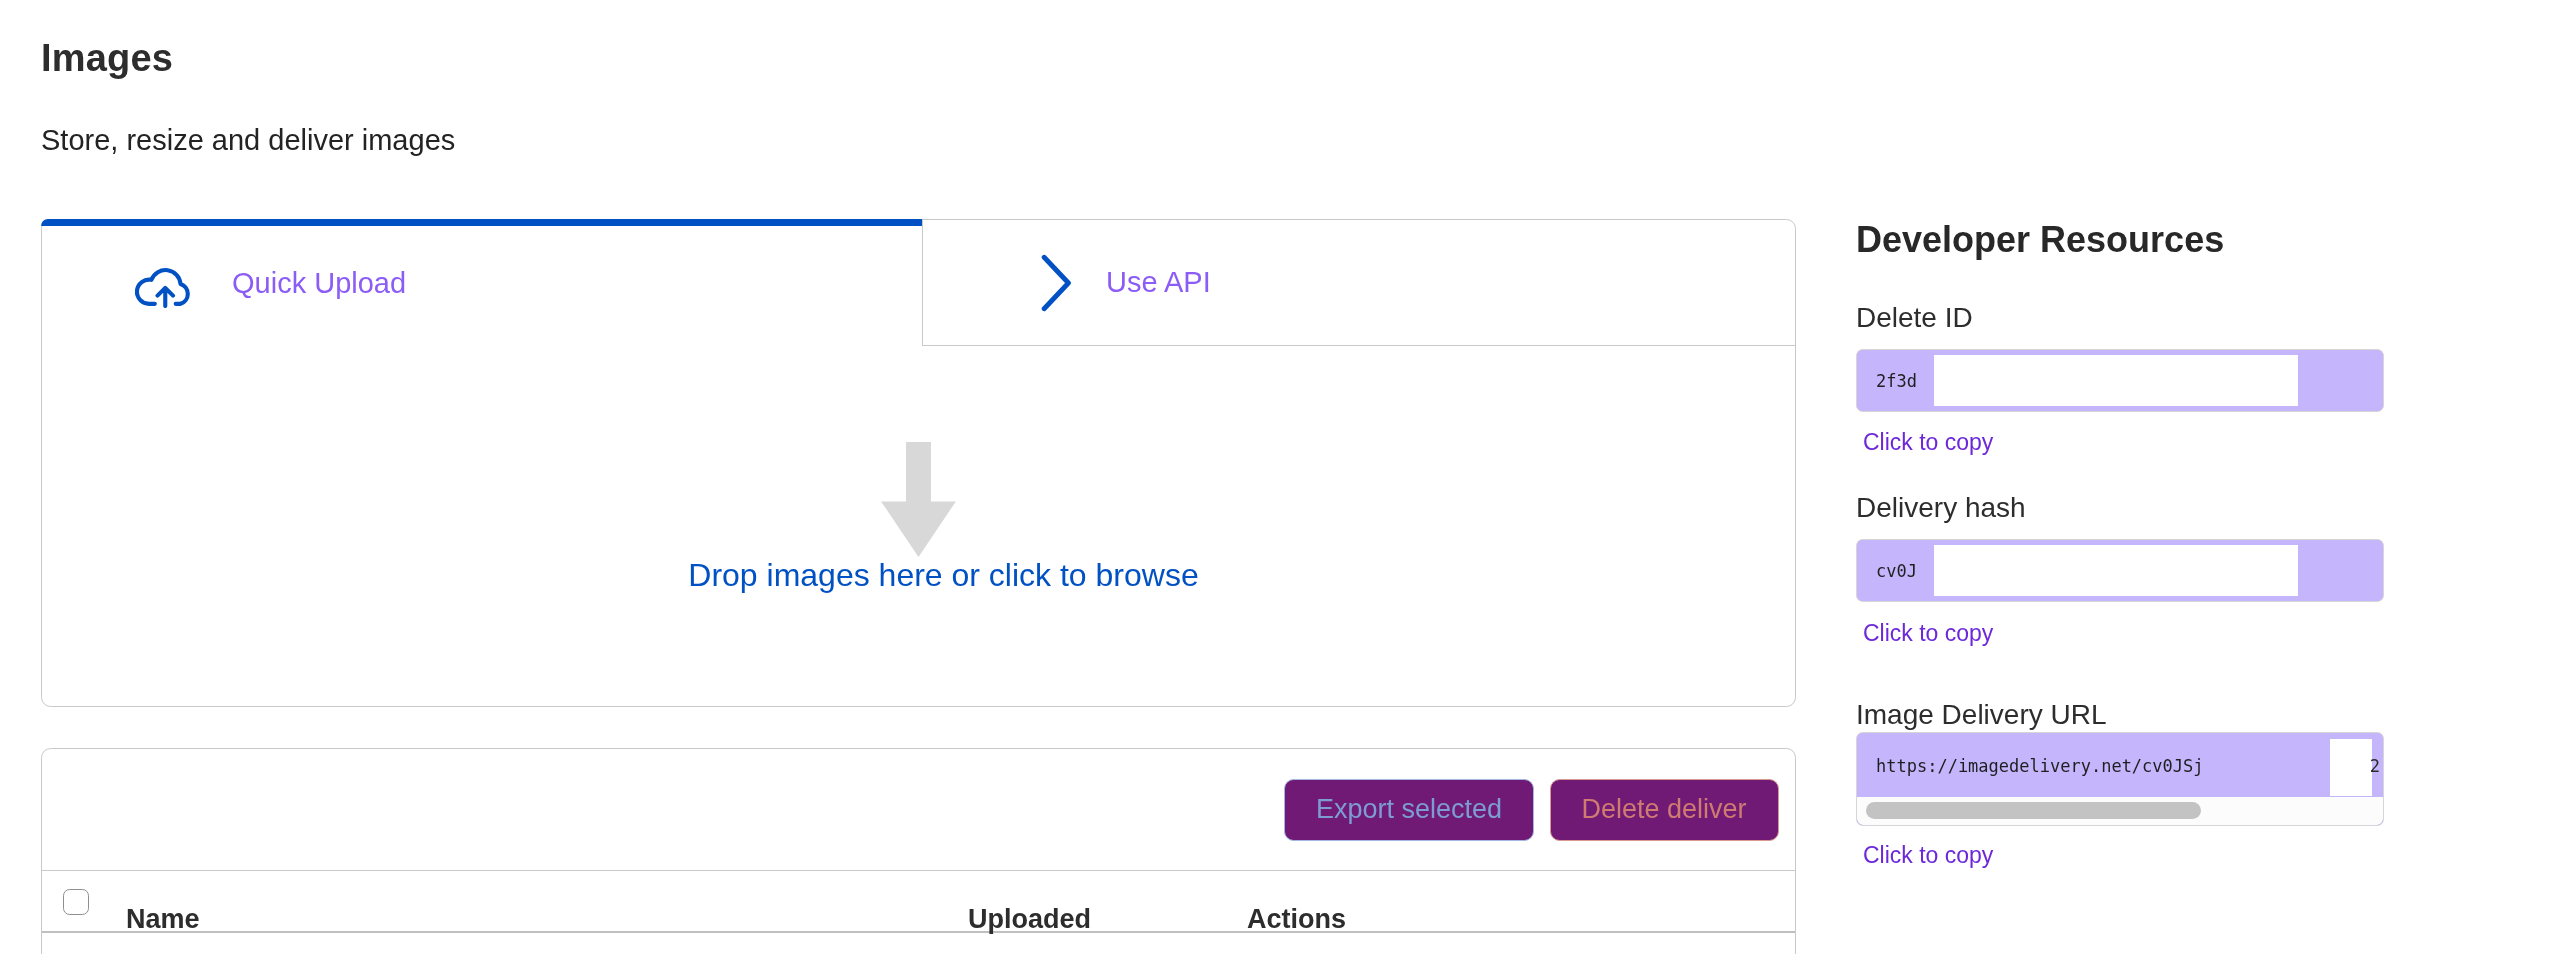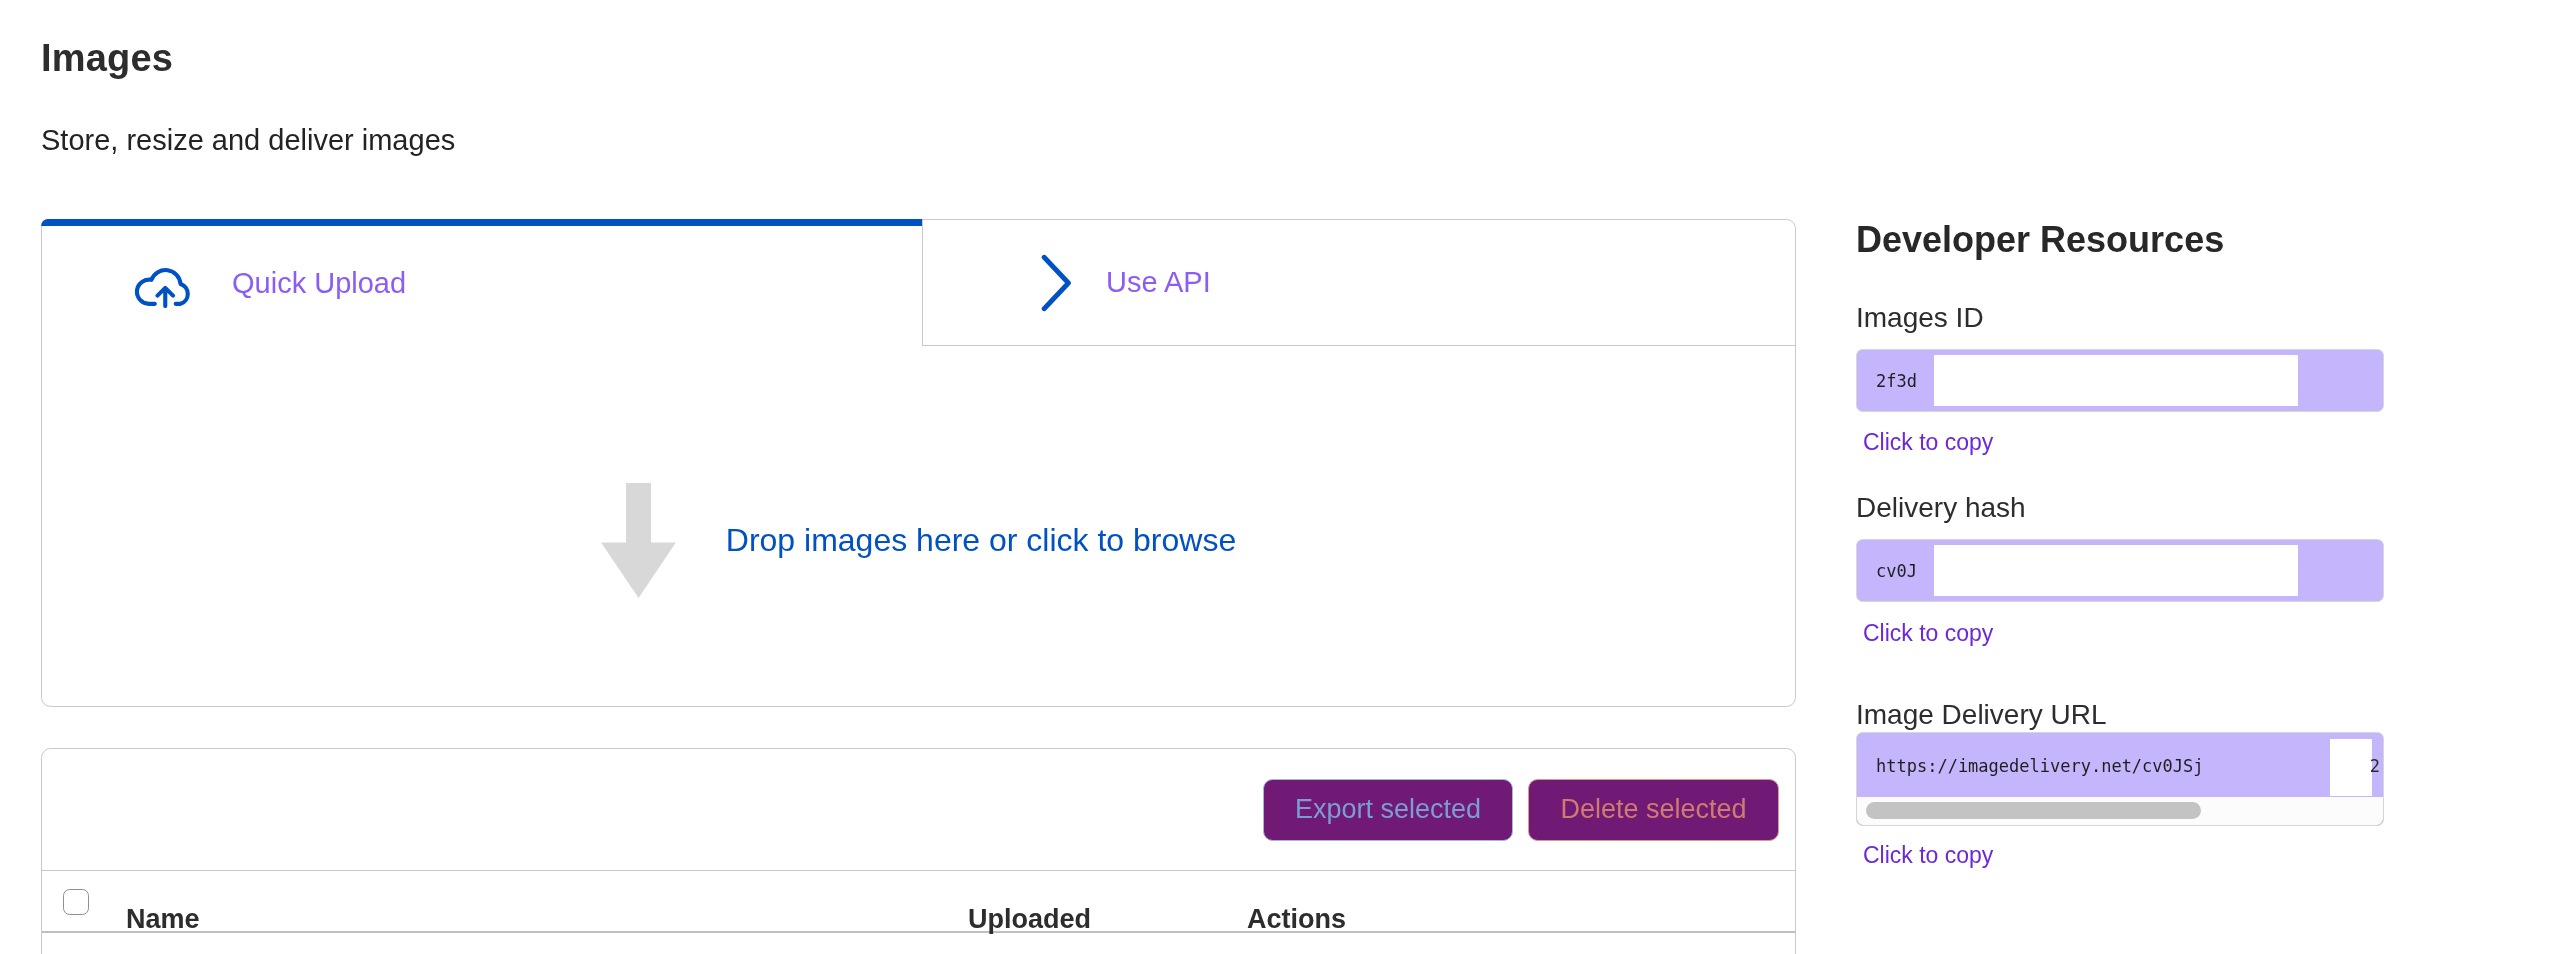--- a/index.html
+++ b/index.html
@@ -21,22 +21,22 @@
   .active-bar { position:absolute; left:-1px; top:-1px; width:881px; height:6.7px;
                 background:#0051c3; border-top-left-radius:9.6px; }
   .tab-api { position:relative; width:873px; padding-left:114px;
              border-left:1px solid #c9c9c9; border-bottom:1px solid #c9c9c9;
              border-top-right-radius:9.6px; }
   .tab-label { font-size:29px; color:#8b5cf6; }
   .tab-quick .tab-label { margin-left:35px; }
   .tab-api .tab-label { margin-left:29px; }
   .icon { flex:0 0 auto; }
 
-  .dropzone { position:absolute; left:0; top:140px; width:100%; height:361px;
-              display:flex; align-items:center; justify-content:center; cursor:pointer; }
+  .dropzone { position:absolute; left:0; top:117px; width:100%; height:361px;
+              display:flex; align-items:center; justify-content:center; cursor:pointer;flex-direction:column; }
   .dropzone-text { font-size:32px; color:#0051c3; margin-left:50px; }
 
   
   .table-card { position:absolute; left:41px; top:748px; width:1755px; height:250px;
                 border:1px solid #c9c9c9; border-radius:9.6px 9.6px 0 0; background:#fff; }
   .toolbar { height:121px; display:flex; align-items:center; justify-content:flex-end;
              gap:15.4px; padding-right:16.4px; }
   .btn { height:62px; padding:0 31px; font-size:27px; background:#701a75;
          border-radius:9.6px; font-family:"Liberation Sans", sans-serif; cursor:pointer; }
   .btn-export { color:#7d9cd4; border:1.9px solid #a2b8e2; }
@@ -107,34 +107,34 @@
       <svg width="75" height="115" viewBox="0 0 78 120">
         <polygon points="26,0 52,0 52,62 78,62 39,120 0,62 26,62" fill="#d8d8d8"></polygon>
       </svg>
       <span class="dropzone-text">Drop images here or click to browse</span>
     </div>
   </section>
 
   <section class="table-card">
     <div class="toolbar">
       <button class="btn btn-export">Export selected</button>
-      <button class="btn btn-delete">Delete selected</button>
+      <button class="btn btn-delete">Delete deliver</button>
     </div>
     <div class="thead">
       <span class="checkbox"></span>
       <span class="col col-name">Name</span>
       <span class="col col-uploaded">Uploaded</span>
       <span class="col col-actions">Actions</span>
     </div>
   </section>
 
   <aside class="dev-panel">
     <h2 class="dev-title">Developer Resources</h2>
 
-    <div class="field-label lbl-1">Images ID</div>
+    <div class="field-label lbl-1">Delete ID</div>
     <div class="field-input fi-sm inp-1">
       <span class="mono-val">2f3d</span>
       <span class="redact r-sm"></span>
     </div>
     <div class="copy-hint hint-1">Click to copy</div>
 
     <div class="field-label lbl-2">Delivery hash</div>
     <div class="field-input fi-sm inp-2">
       <span class="mono-val">cv0J</span>
       <span class="redact r-sm"></span>

